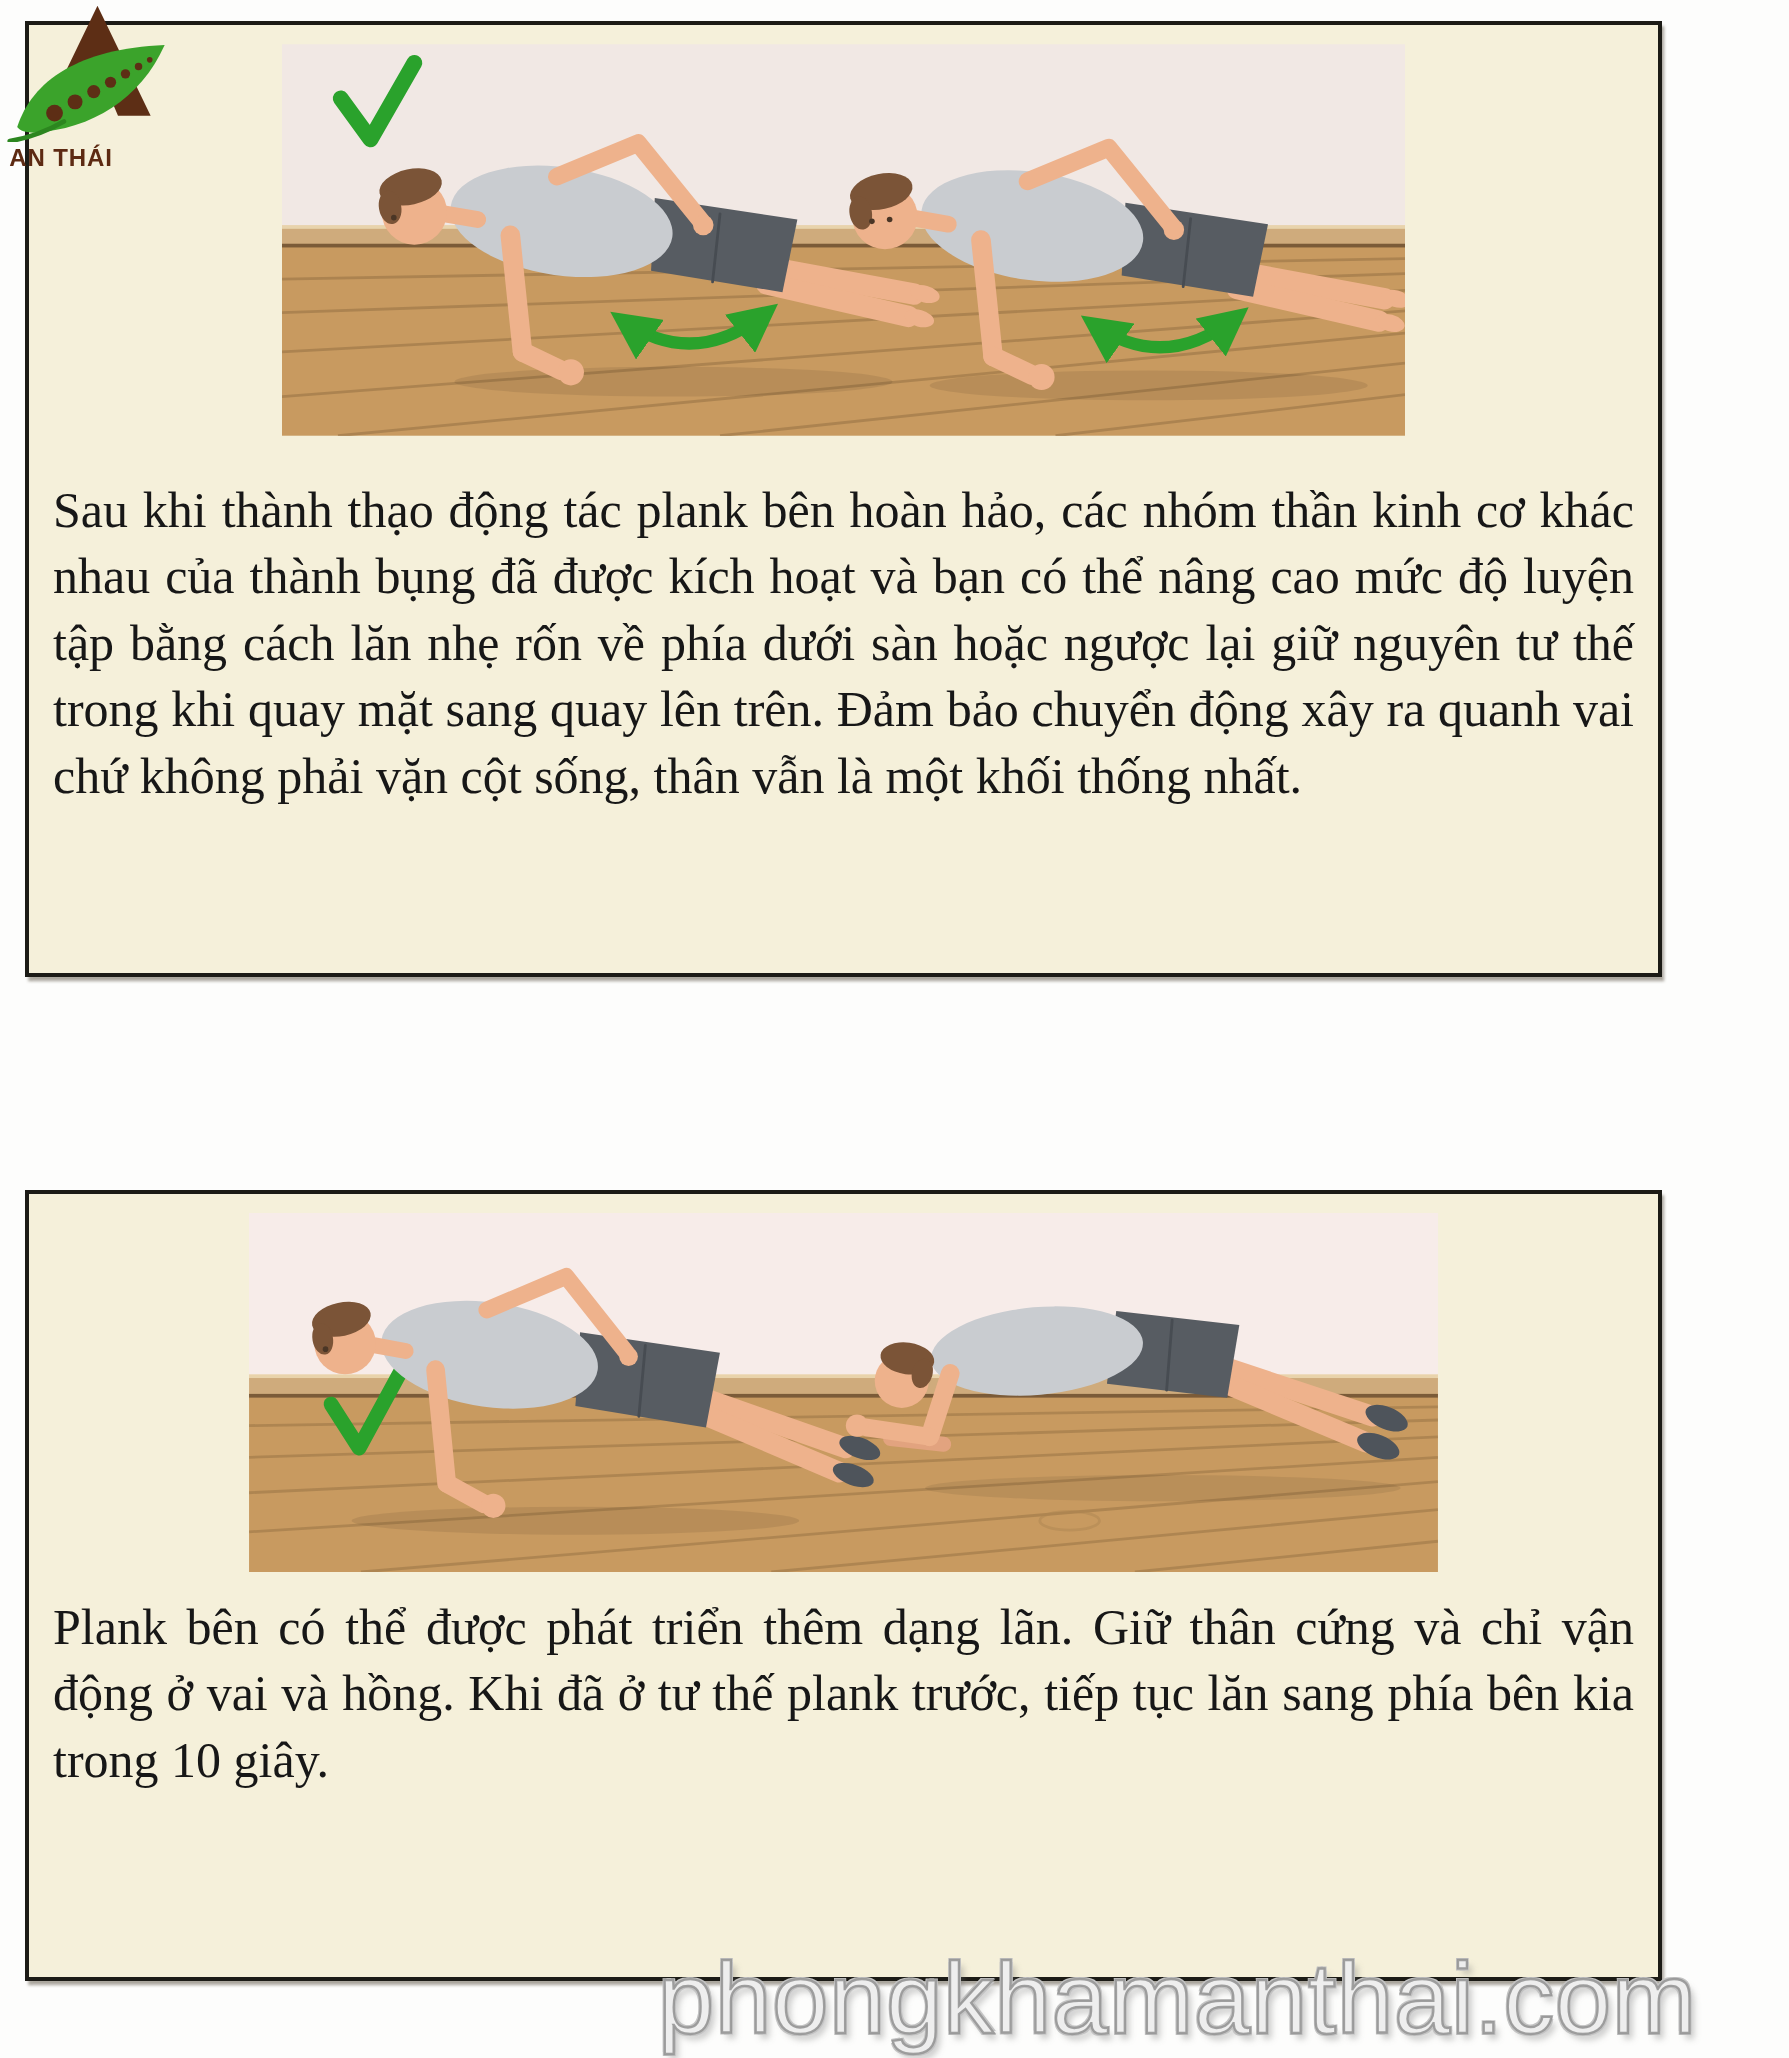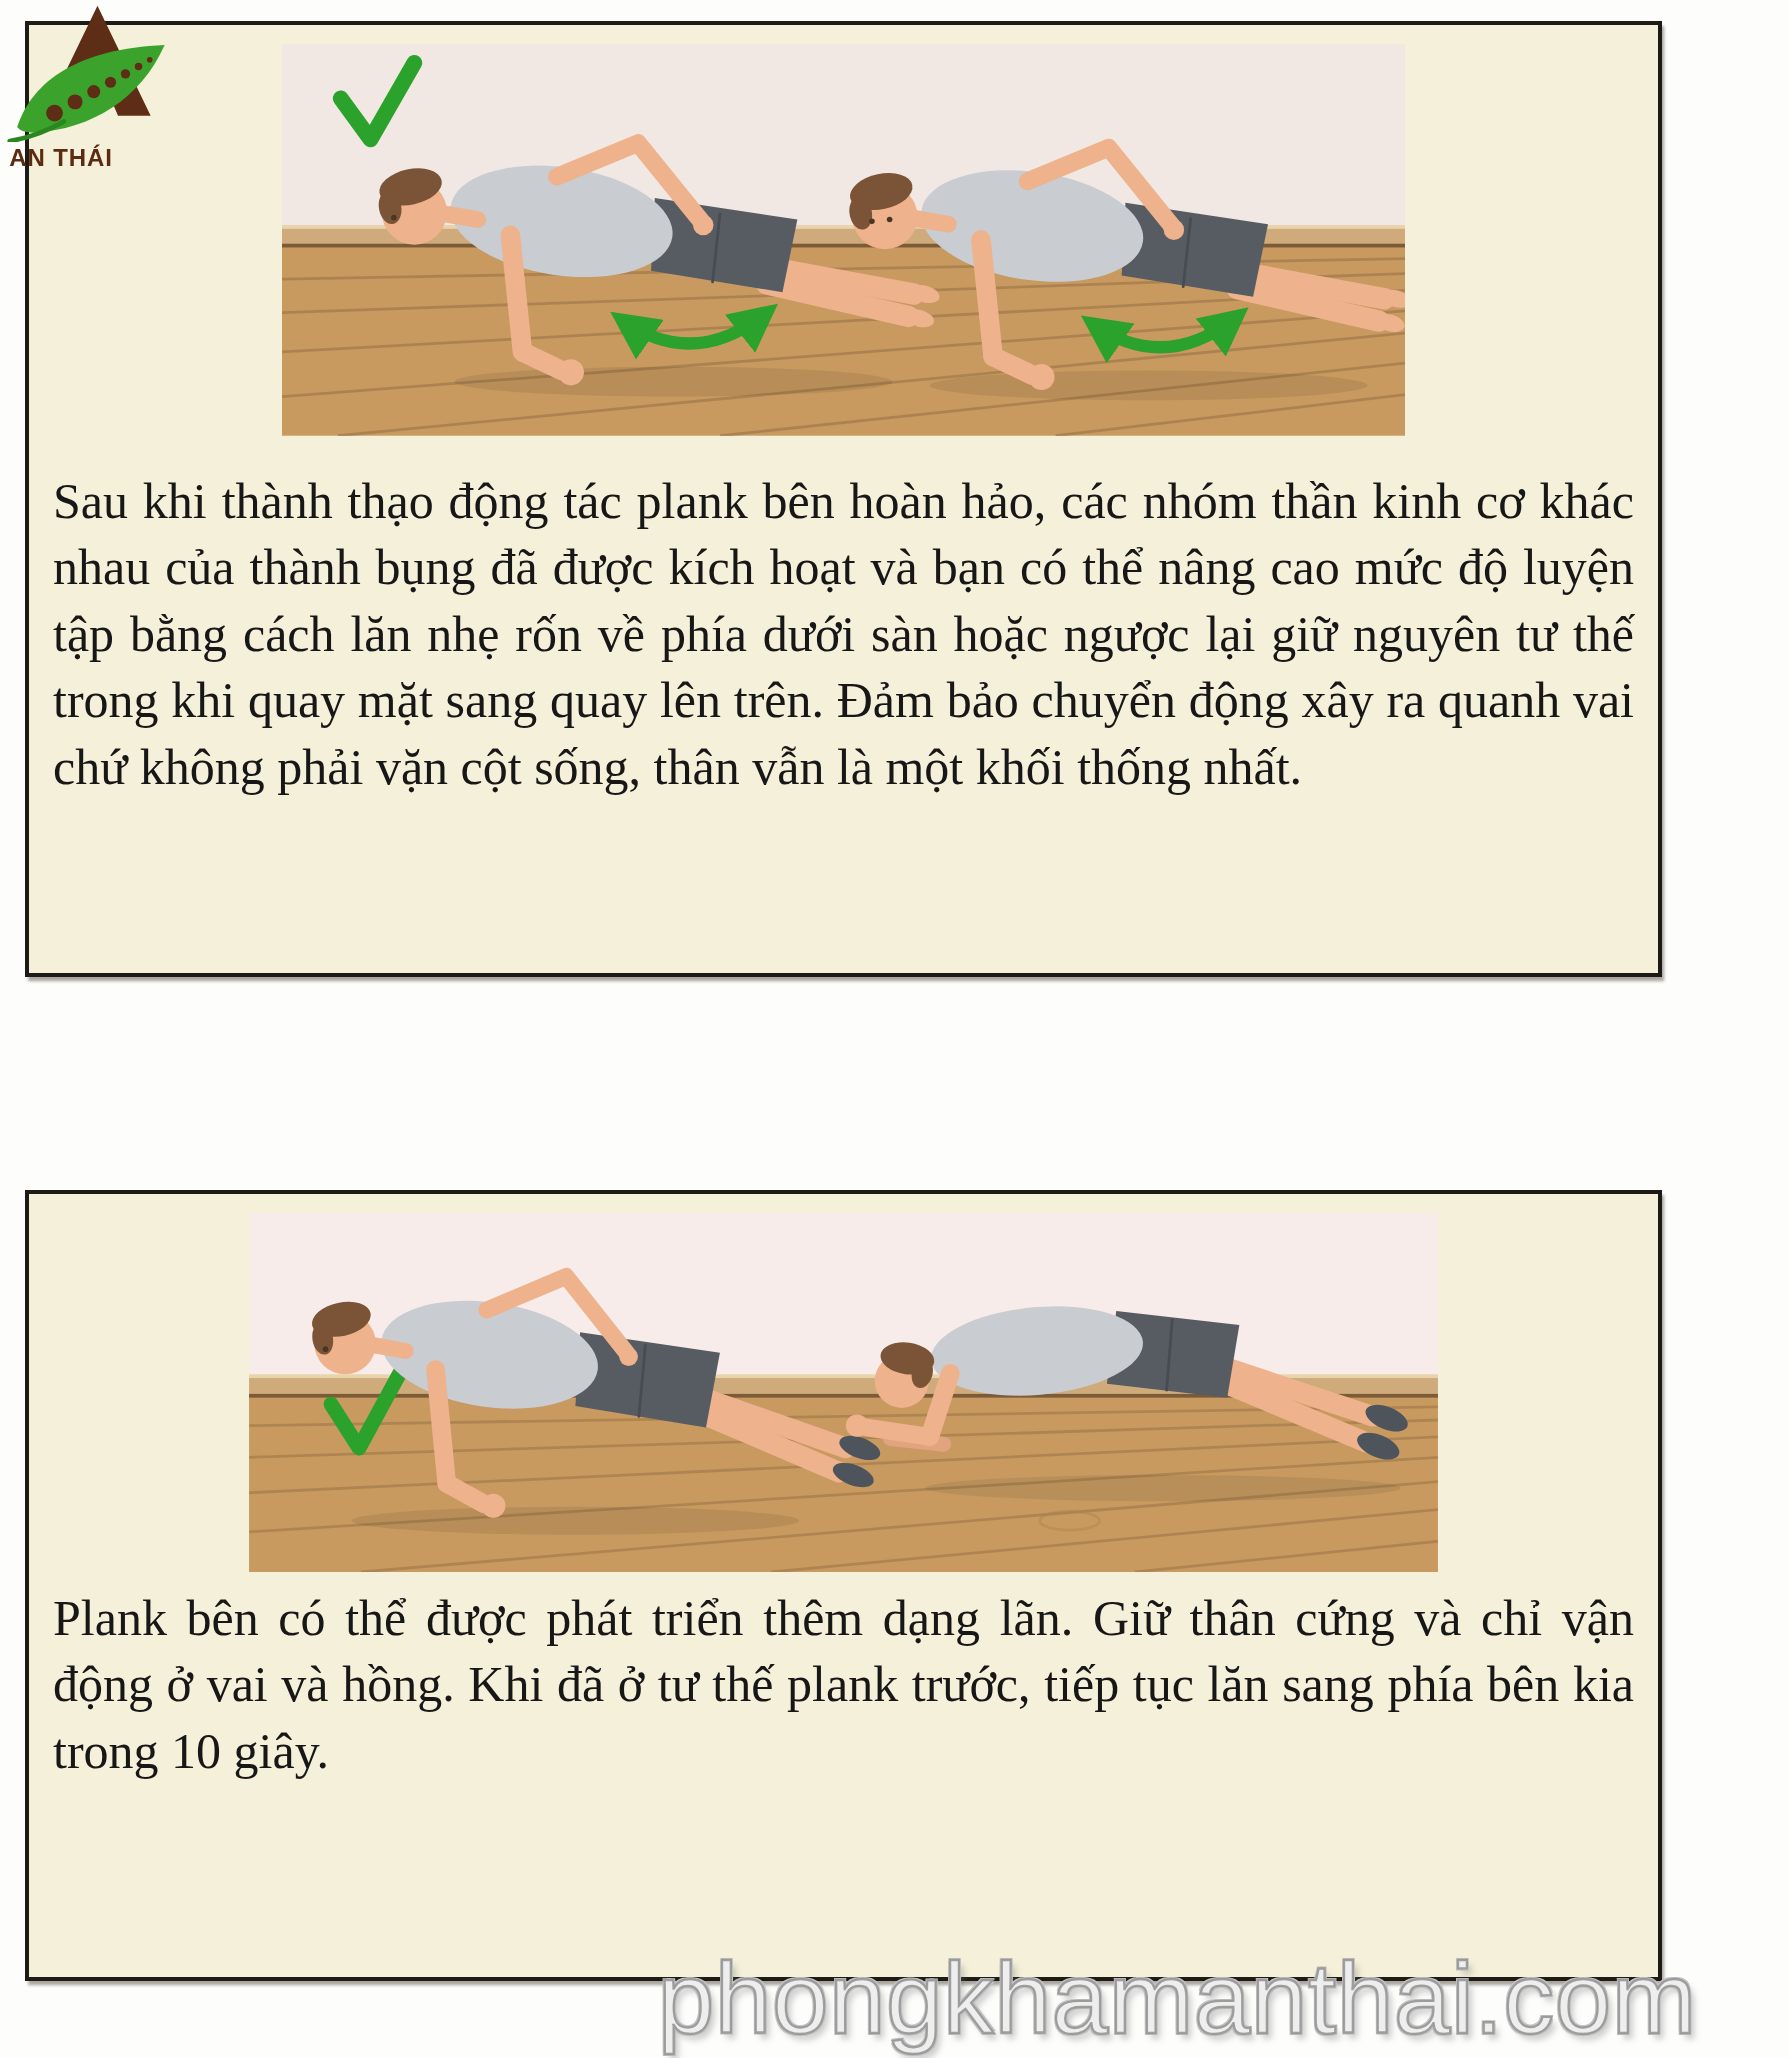--- a/index.html
+++ b/index.html
@@ -20,23 +20,23 @@
   }
   .panel-1 { top:21.4px; height:956px; }
   .panel-2 { top:1190px; height:791px; }
   .illustration { display:block; margin:18.6px auto 0; }
   .para {
     font-size:50px;
     line-height:1.33;
     text-align:justify;
     color:#171717;
     padding:0 24px;
-    margin-top:32px;
-  }
-  .panel-2 .para { margin-top:13px; }
+    margin-top:41px;
+  }
+  .panel-2 .para { margin-top:22px; }
   .logo { position:absolute; left:5.6px; top:1.9px; z-index:6; width:196px; }
   .logo svg { display:block; }
   .logo-text {
     font-family:"Liberation Sans","DejaVu Sans",sans-serif;
     font-weight:800;
     font-size:24px;
     letter-spacing:0.9px;
     color:#5d2a12;
     margin:1.9px 0 0 3.7px;
     white-space:nowrap;

